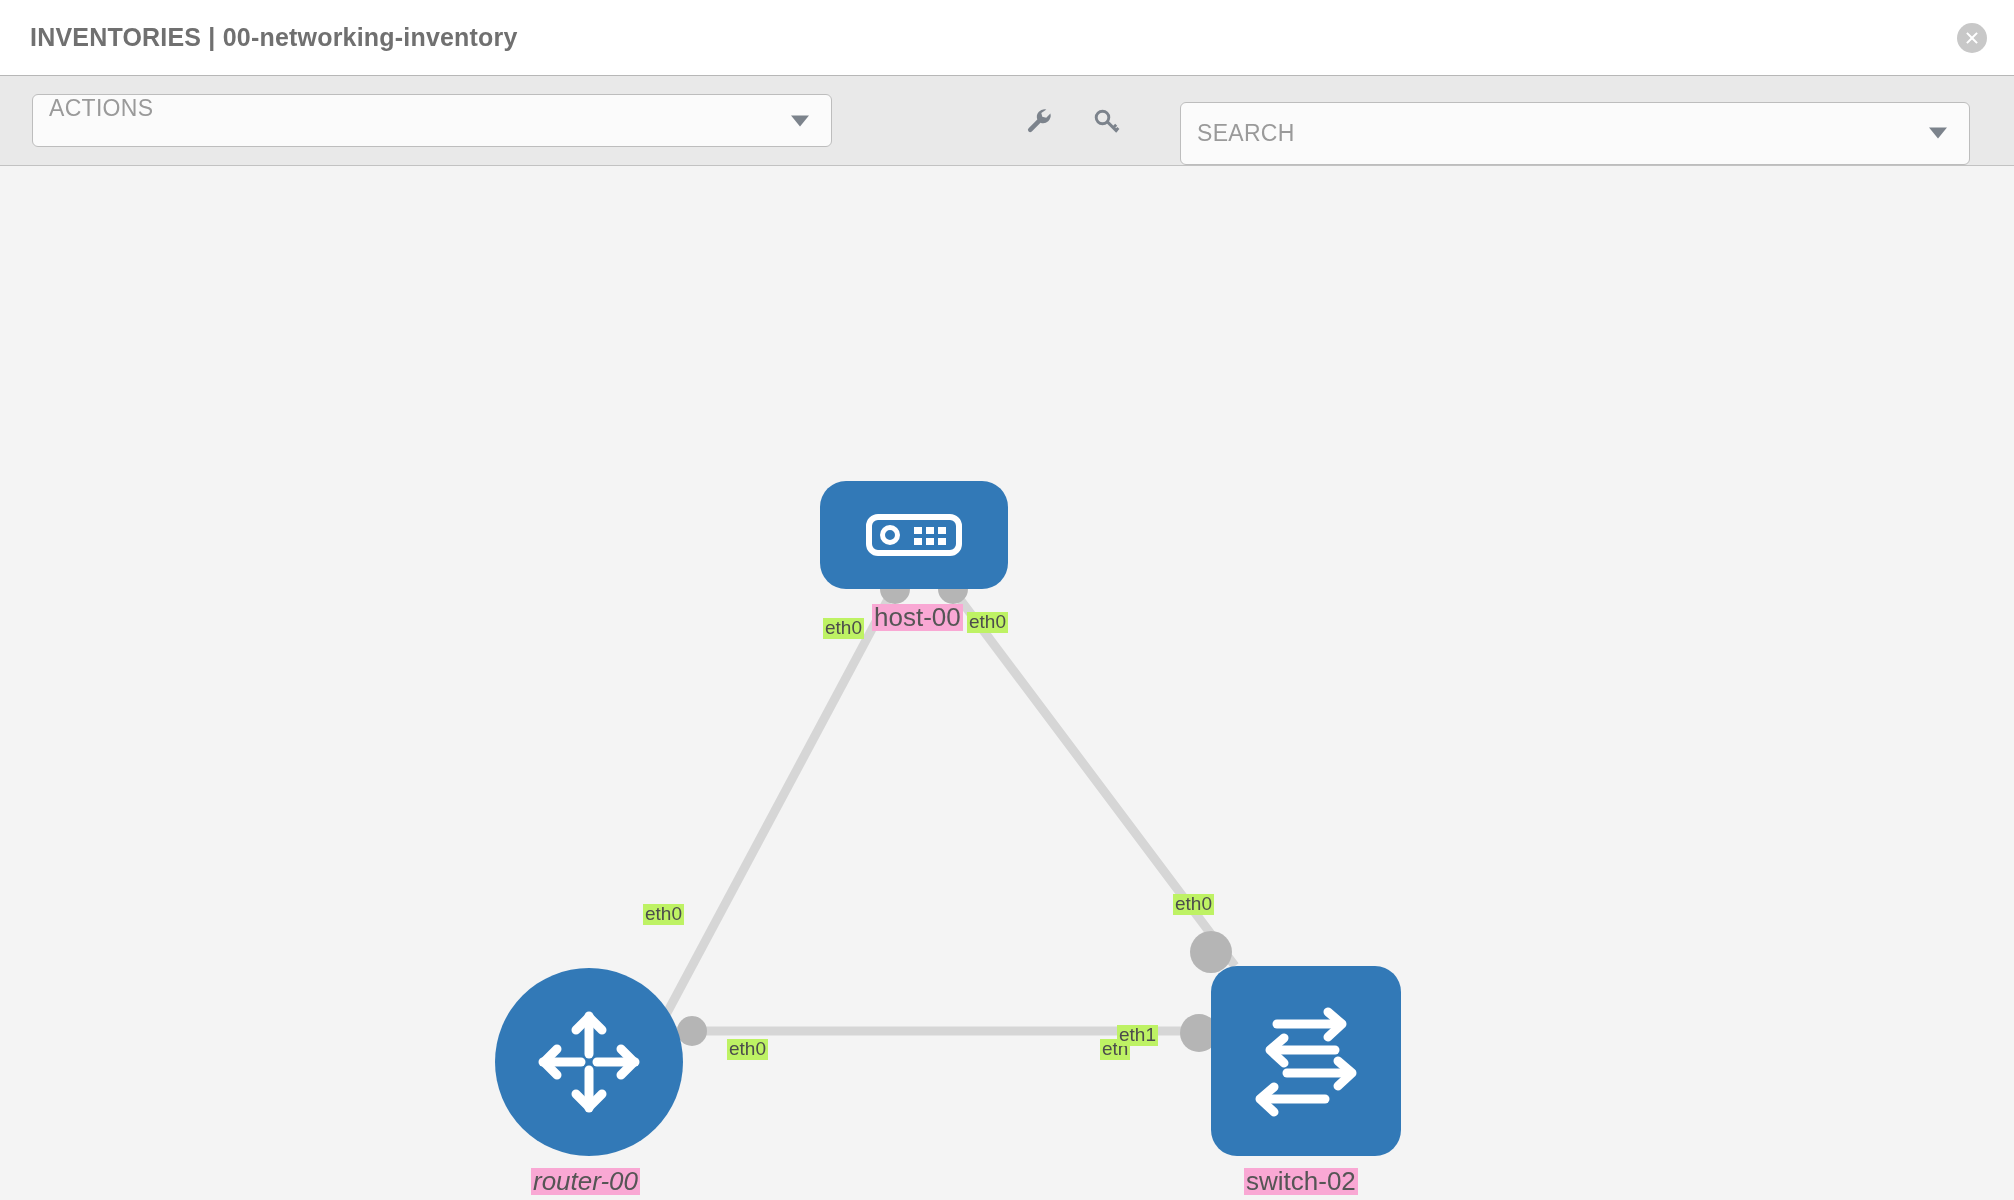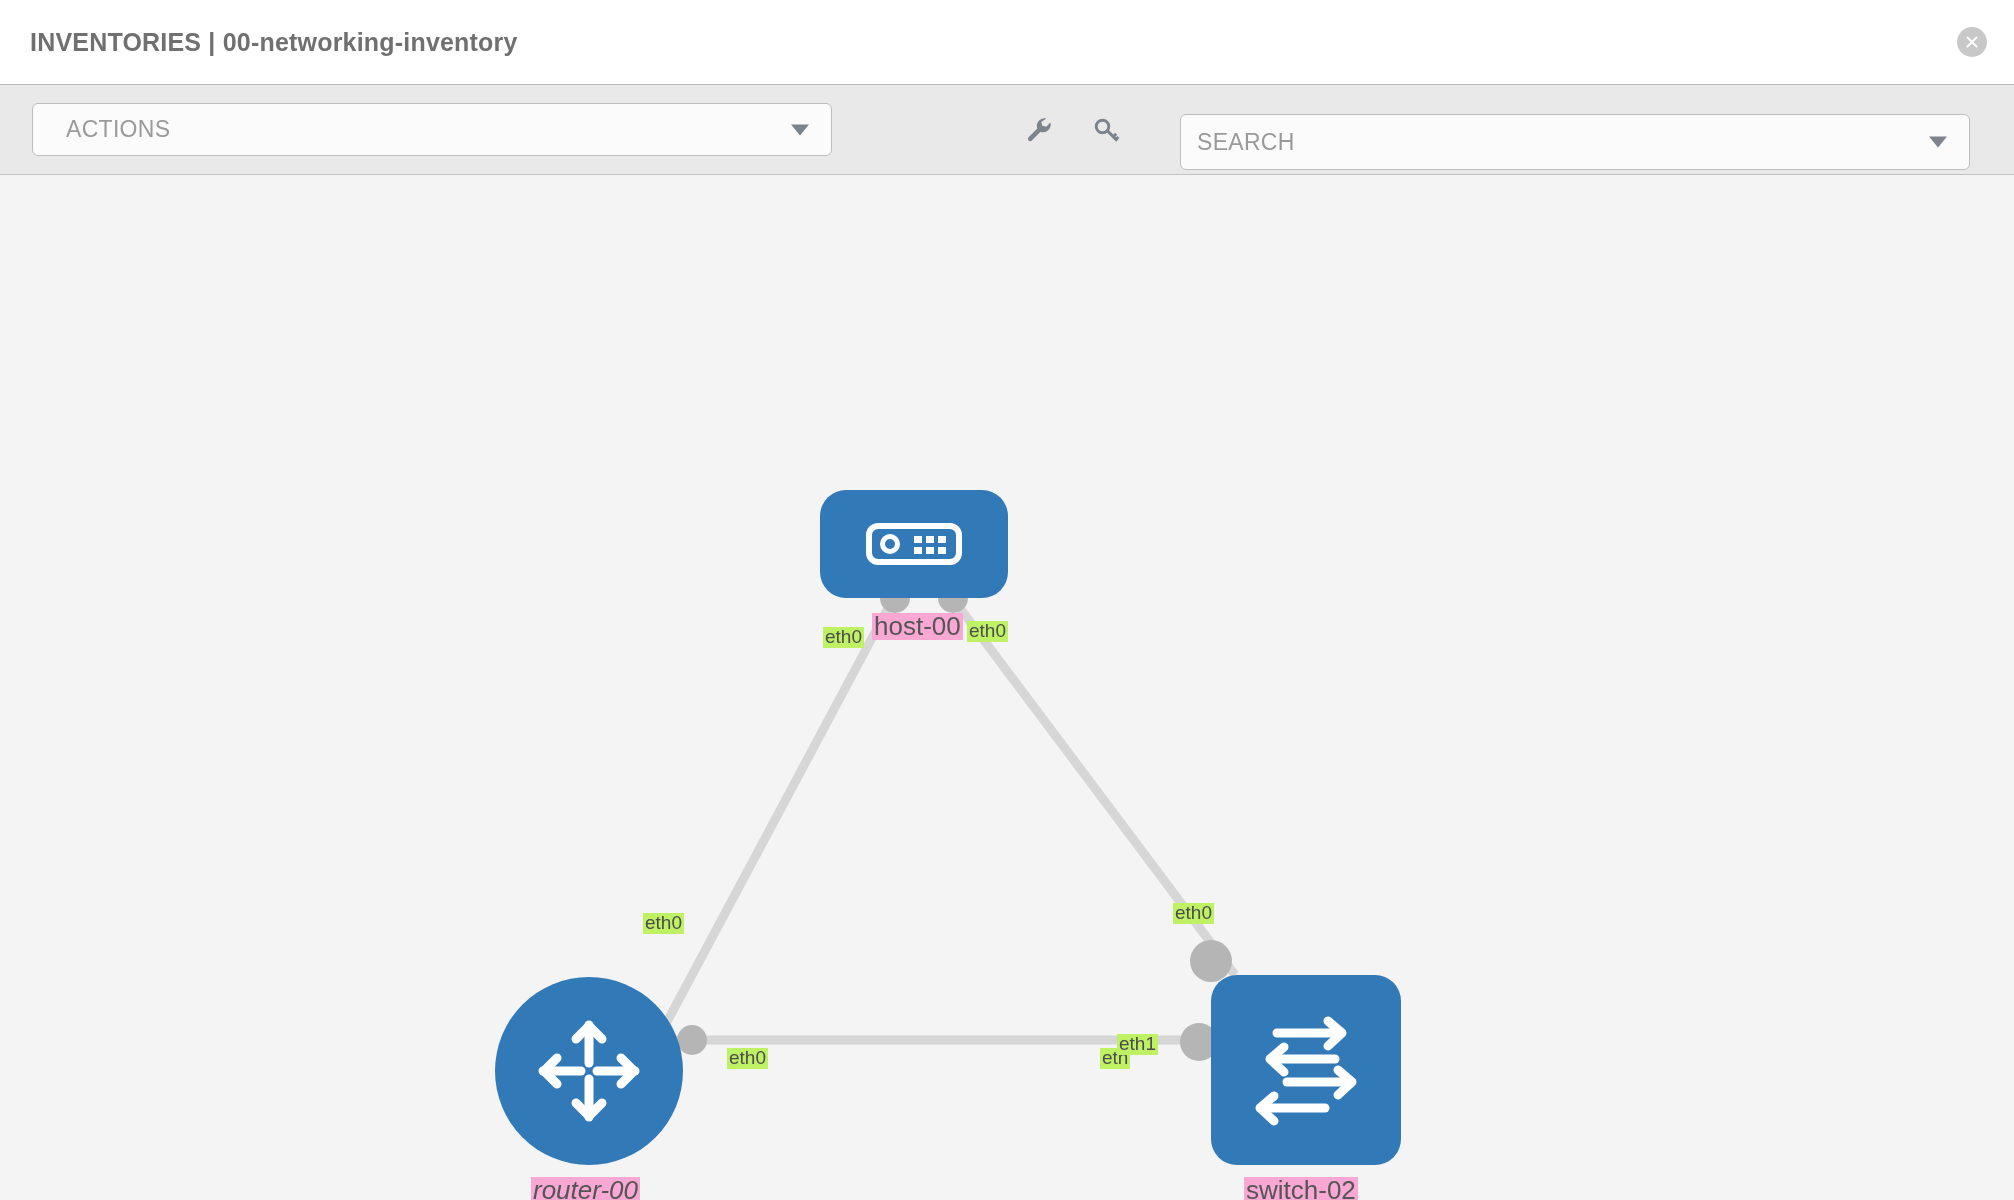--- a/index.html
+++ b/index.html
@@ -7,21 +7,21 @@
     margin: 0; padding: 0;
     width: 2014px; height: 1200px;
     background: #ffffff;
     font-family: "Liberation Sans", sans-serif;
     overflow: hidden;
   }
 
   
   .header {
     position: relative;
-    height: 85px;
+    height: 76px;
     background: #ffffff;
     border-bottom: 1px solid #b7b7b7;
     display: flex;
     align-items: center;
   }
   .header-title {
     margin-left: 30px;
     font-size: 25px;
     font-weight: bold;
     color: #707070;
@@ -53,22 +53,22 @@
     align-items: center;
   }
   .actions-select {
     margin-left: 32px;
     width: 800px;
     height: 53px;
     background: #fbfbfb;
     border: 1px solid #bdbdbd;
     border-radius: 6px;
     display: flex;
-    align-items: center;
-    padding: 0 33px;
+    align-items: flex-start;
+    padding: 0 16px;
     cursor: pointer;
     position: relative;
   }
   .actions-select .sel-label {
     font-size: 23px;
     color: #9a9a9a;
     letter-spacing: 0.3px;
   }
   .caret {
     position: absolute;
@@ -91,21 +91,21 @@
     width: 34px; height: 34px;
     display: flex; align-items: center; justify-content: center;
     cursor: pointer;
   }
   .tool-icon svg { display: block; }
 
   .search-box {
     position: absolute;
     left: 1180px;
     width: 790px;
-    height: 56px;
+    height: 63px;
     background: #fbfbfb;
     border: 1px solid #bdbdbd;
     border-radius: 6px;
     display: flex;
     align-items: center;
     padding: 0 16px;
     cursor: text;
     margin-top: 25px;
   }
   .search-box .search-placeholder {

